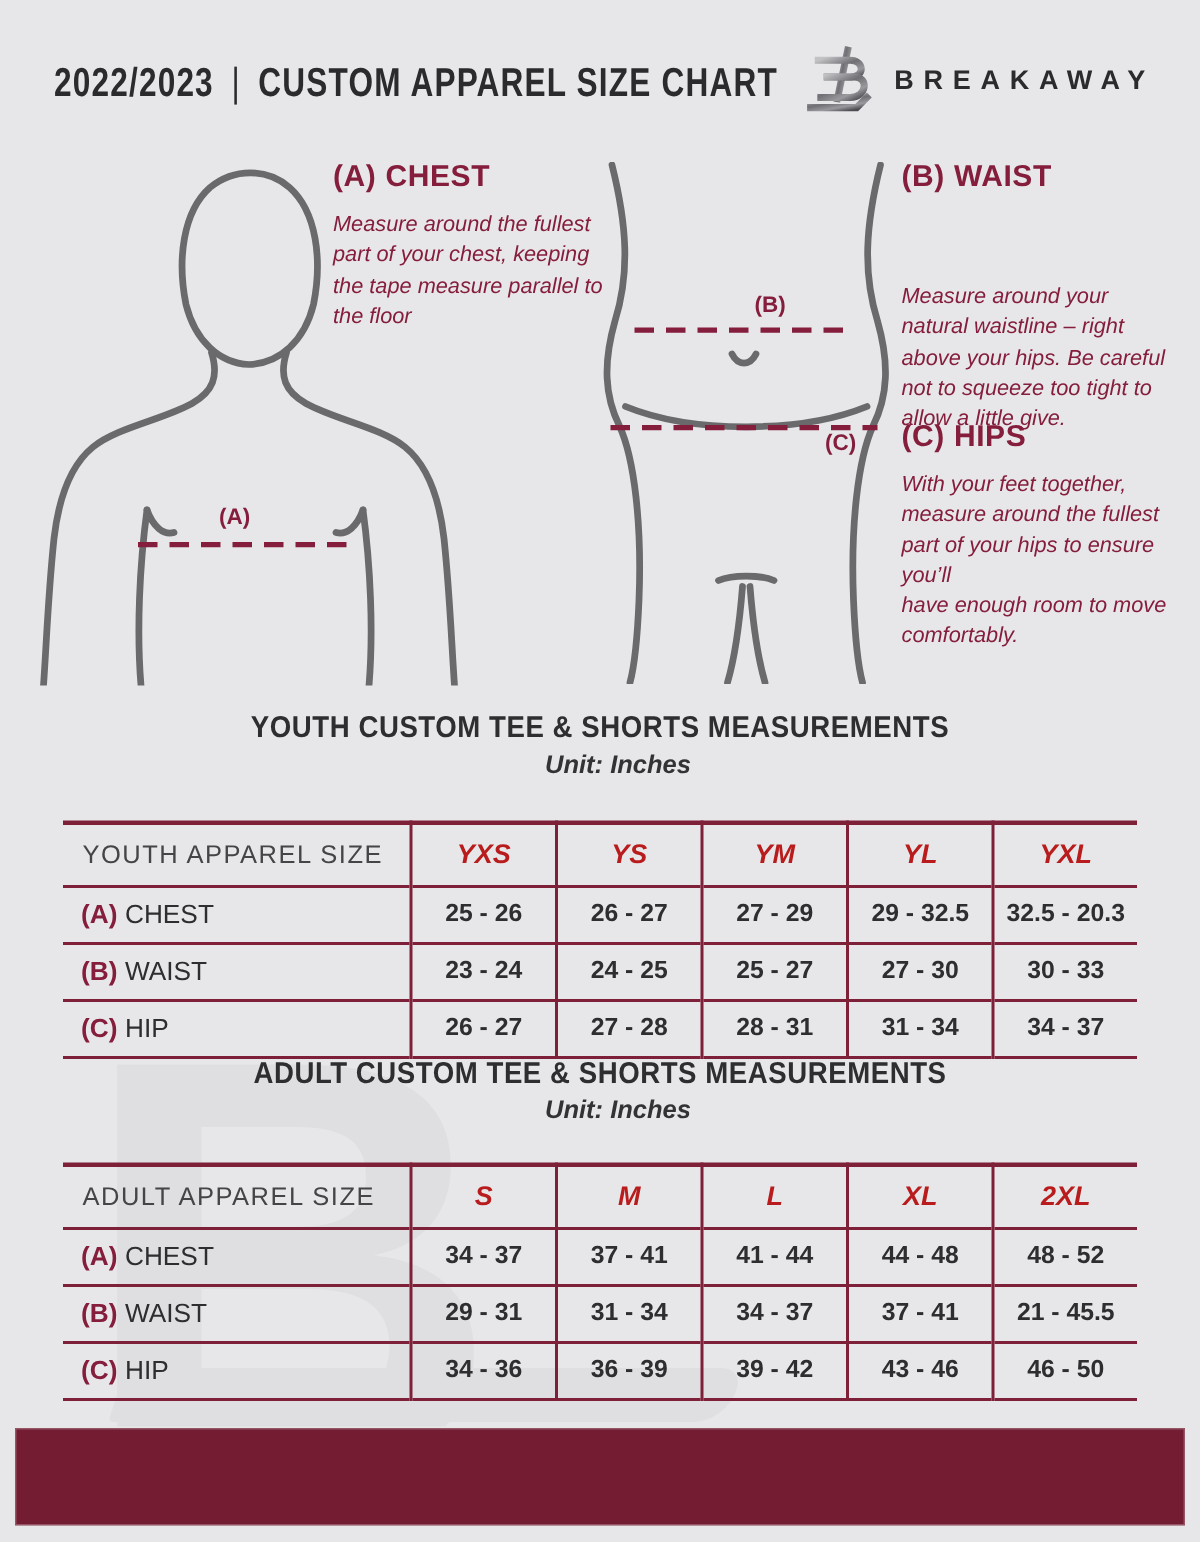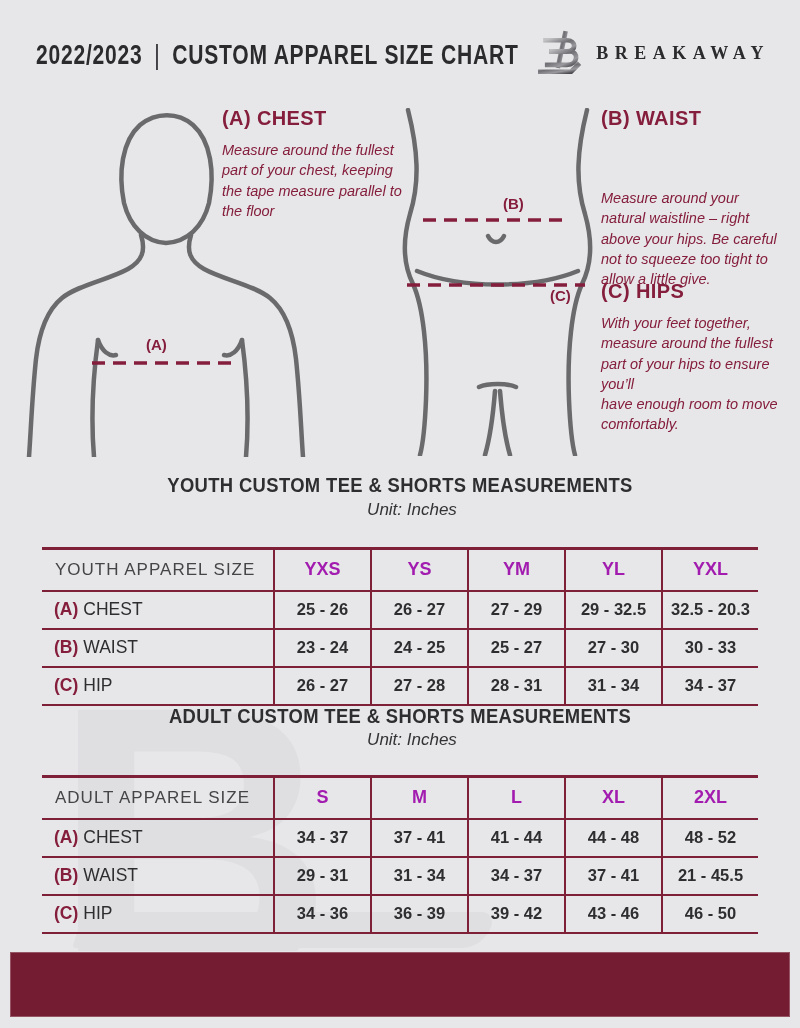--- a/index.html
+++ b/index.html
@@ -24,21 +24,21 @@
   .content { position:relative; z-index:1; }
   
   .hdr-title {
     position:absolute; left:36px; top:40px; white-space:nowrap;
     font-size:27px; font-weight:bold; letter-spacing:1px; color:#2b2b2e;
     transform:scaleX(0.78); transform-origin:0 50%;
   }
   .hdr-divider { font-weight:normal; margin:0 15px; color:#2b2b2e; }
   .logo { position:absolute; right:30px; top:27px; display:flex; align-items:center; gap:13px; }
   .logo-mark { width:46px; height:52px; display:block; }
-  .logo-text { font-size:18px; font-weight:bold; letter-spacing:6.5px; color:#2b2b2e;font-family:Liberation Serif, serif; }
+  .logo-text { font-size:18px; font-weight:bold; letter-spacing:6.5px; color:#2b2b2e; }
   
   .fig { position:absolute; }
   .fig-left   { left:20px;  top:105px; width:300px; height:352px; }
   .fig-center { left:395px; top:108px; width:205px; height:348px; }
   .fig path { stroke:#6a6a6c; stroke-width:4.5; fill:none; stroke-linecap:round; }
   .fig line.dash { stroke:#851e3c; stroke-width:3.5; stroke-dasharray:13 8; }
   .marker-label { position:absolute; font-size:15px; font-weight:bold; color:#851e3c; }
   
   .guide-heading { position:absolute; font-size:20px; font-weight:bold; color:#851e3c; letter-spacing:0.4px; }
   .guide-body {
@@ -46,28 +46,28 @@
     line-height:1.4; white-space:pre-line;
   }
   
   .tbl-title {
     position:absolute; left:0; width:800px; text-align:center;
     font-size:20px; font-weight:bold; color:#2e2e30; letter-spacing:0.4px;
     transform:scaleX(0.92);
   }
   .tbl-unit {
     position:absolute; left:0; width:800px; text-align:center;
-    font-size:17px; font-style:italic; font-weight:normal; color:#333335;padding-left:24px;
+    font-size:17px; font-style:italic; font-weight:bold; color:#333335;padding-left:24px;
   }
   .size-table { position:absolute; left:42px; width:716px; border-collapse:collapse; table-layout:fixed; background:transparent;margin-top:20px; }
   .size-table thead tr { height:42px; border-top:3px solid #7e2038; border-bottom:2.5px solid #7e2038; }
   .size-table tbody tr { height:38px; border-bottom:2.5px solid #7e2038; }
   .size-table th + th, .size-table td + td { border-left:2.5px solid #7e2038; }
   th.hdr-lbl { text-align:left; padding-left:13px; font-weight:normal; font-size:17px; letter-spacing:1px; color:#454547; }
-  th.hdr-size { text-align:center; font-weight:bold; font-size:18px; color:#a21caf; }
+  th.hdr-size { text-align:center; font-weight:bold; font-size:18px; color:#b91c1c;font-style:italic; }
   td.row-lbl { text-align:left; padding-left:12px; font-size:17.5px; color:#2e2e30; }
   td.row-lbl .marker { color:#851e3c; font-weight:bold; margin-right:5px; }
   td.val { text-align:center; font-size:16.5px; color:#2e2e30;font-weight:bold; }
   
   .footer-bar {
     position:absolute; left:10px; top:952px; width:780px; height:65px;
     background:#731c32; border:1px solid rgba(255,255,255,0.25); z-index:2;
   }
 </style>
 </head>

